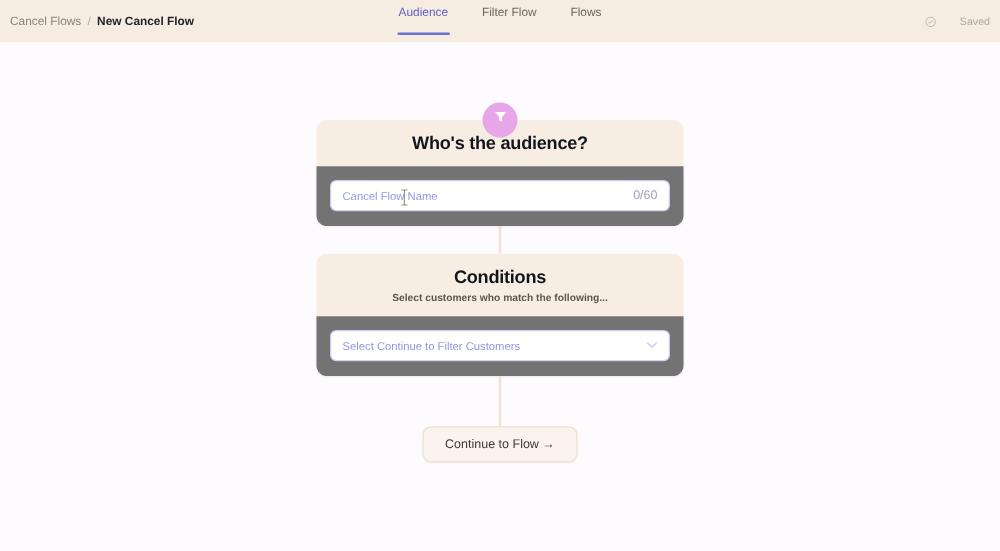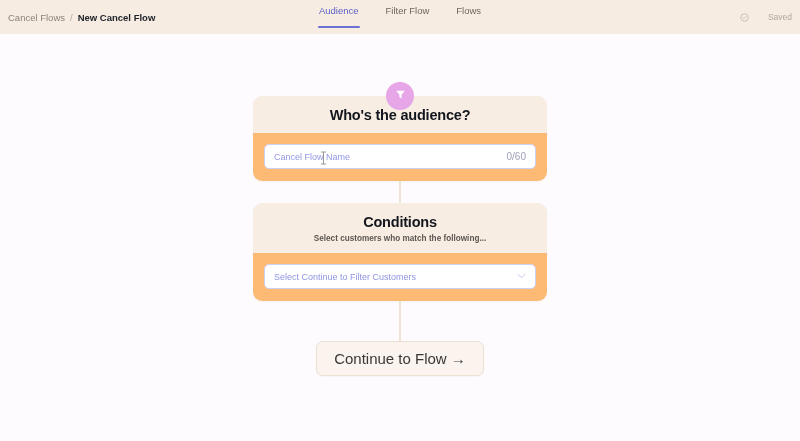--- a/index.html
+++ b/index.html
@@ -107,21 +107,21 @@
     letter-spacing: -0.2px;
   }
   .card-sub {
     margin-top: 4px;
     font-size: 8.2px;
     font-weight: bold;
     color: #5d5751;
   }
   .card-body {
     padding: 11px 11px 12px;
-    background: #fdba74;
+    background: #737373;
   }
 
   
   .badge-wrap {
     position: relative;
     z-index: 3;
     margin-bottom: -14px;
   }
   .badge {
     width: 28px; height: 28px;
@@ -161,21 +161,21 @@
     width: 7px; height: 14px;
     color: #8a8a8a;
   }
 
   
   .cta {
     background: #fbf4ee;
     border: 1px solid #ece0d3;
     border-radius: 7px;
     padding: 8px 17px;
-    font-size: 15px;
+    font-size: 10px;
     color: #3b3733;
     cursor: pointer;
     white-space: nowrap;
     box-shadow: 0 1px 1.5px rgba(140,115,90,0.05);
   }
 </style>
 </head>
 <body>
 
 <div class="topbar">

